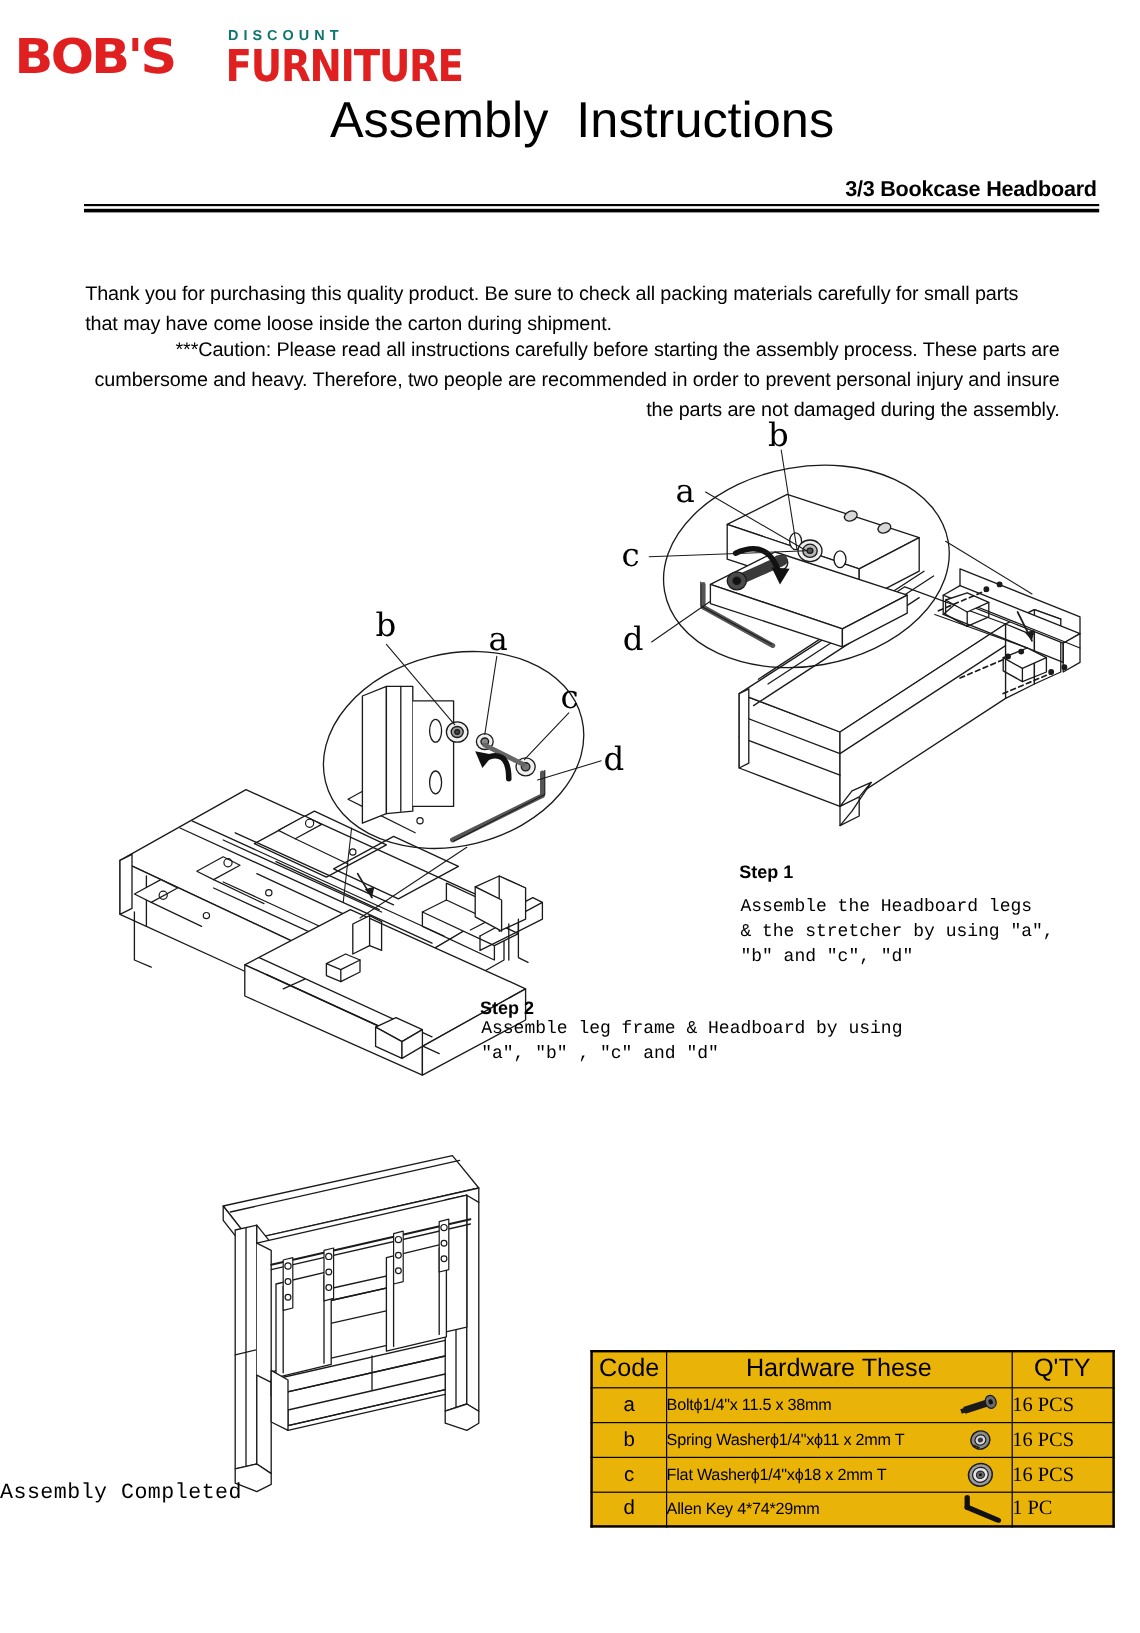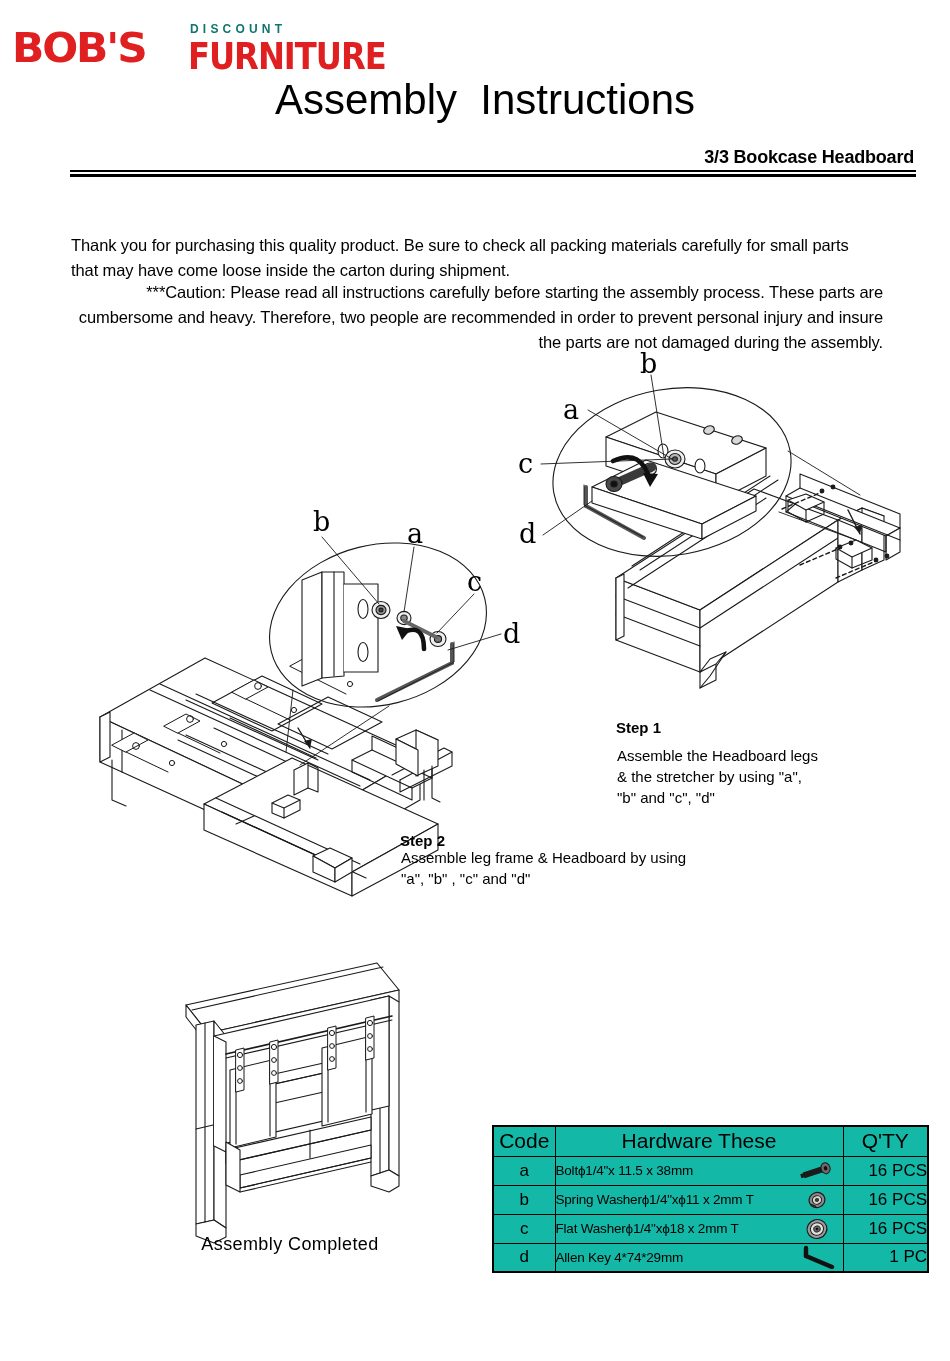--- a/index.html
+++ b/index.html
@@ -126,47 +126,47 @@
   }
 
   .step-head {
     position: absolute;
     font-family: "Liberation Sans", sans-serif;
     font-size: 15px;
     font-weight: bold;
   }
   .step-body {
     position: absolute;
-    font-family: Liberation Sans, sans-serif;
+    font-family: Liberation Mono, monospace;
     font-size: 15px;
     line-height: 21px;
     white-space: pre-line;
   }
 
   .completed-label {
     position: absolute;
     left: 0;
     top: 1234px;
     width: 580px;
-    text-align: center;
-    font-family: Liberation Sans, sans-serif;
+    text-align: left;
+    font-family: Liberation Mono, monospace;
     font-size: 18px;
     letter-spacing: 0.4px;
   }
 
   
   .hw-table {
     position: absolute;
     left: 492px;
     top: 1125px;
     width: 435px;
     border-collapse: collapse;
     border: 2.5px solid #000;
     table-layout: fixed;
-    background: #14b8a6;
+    background: #eab308;
   }
   .hw-table td, .hw-table th {
     border: 1.6px solid #000;
     padding: 0;
     vertical-align: middle;
   }
   .hw-table th {
     font-weight: 400;
     font-family: "Liberation Sans", sans-serif;
     font-size: 21px;
@@ -177,22 +177,22 @@
   .col-desc  { width: 288px; }
   .col-qty   { width: 85px; }
 
   .cell-code {
     text-align: center;
     font-family: "Liberation Sans", sans-serif;
     font-size: 17px;
     height: 29px;
   }
   .cell-qty {
-    text-align: right;
-    font-family: Liberation Sans, sans-serif;
+    text-align: left;
+    font-family: Liberation Serif, serif;
     font-size: 17px;
   }
   .cell-desc {
     position: relative;
     padding-left: 5px;
     font-family: "Liberation Sans", sans-serif;
     font-size: 13.5px;
     letter-spacing: -0.2px;
     white-space: nowrap;
   }

